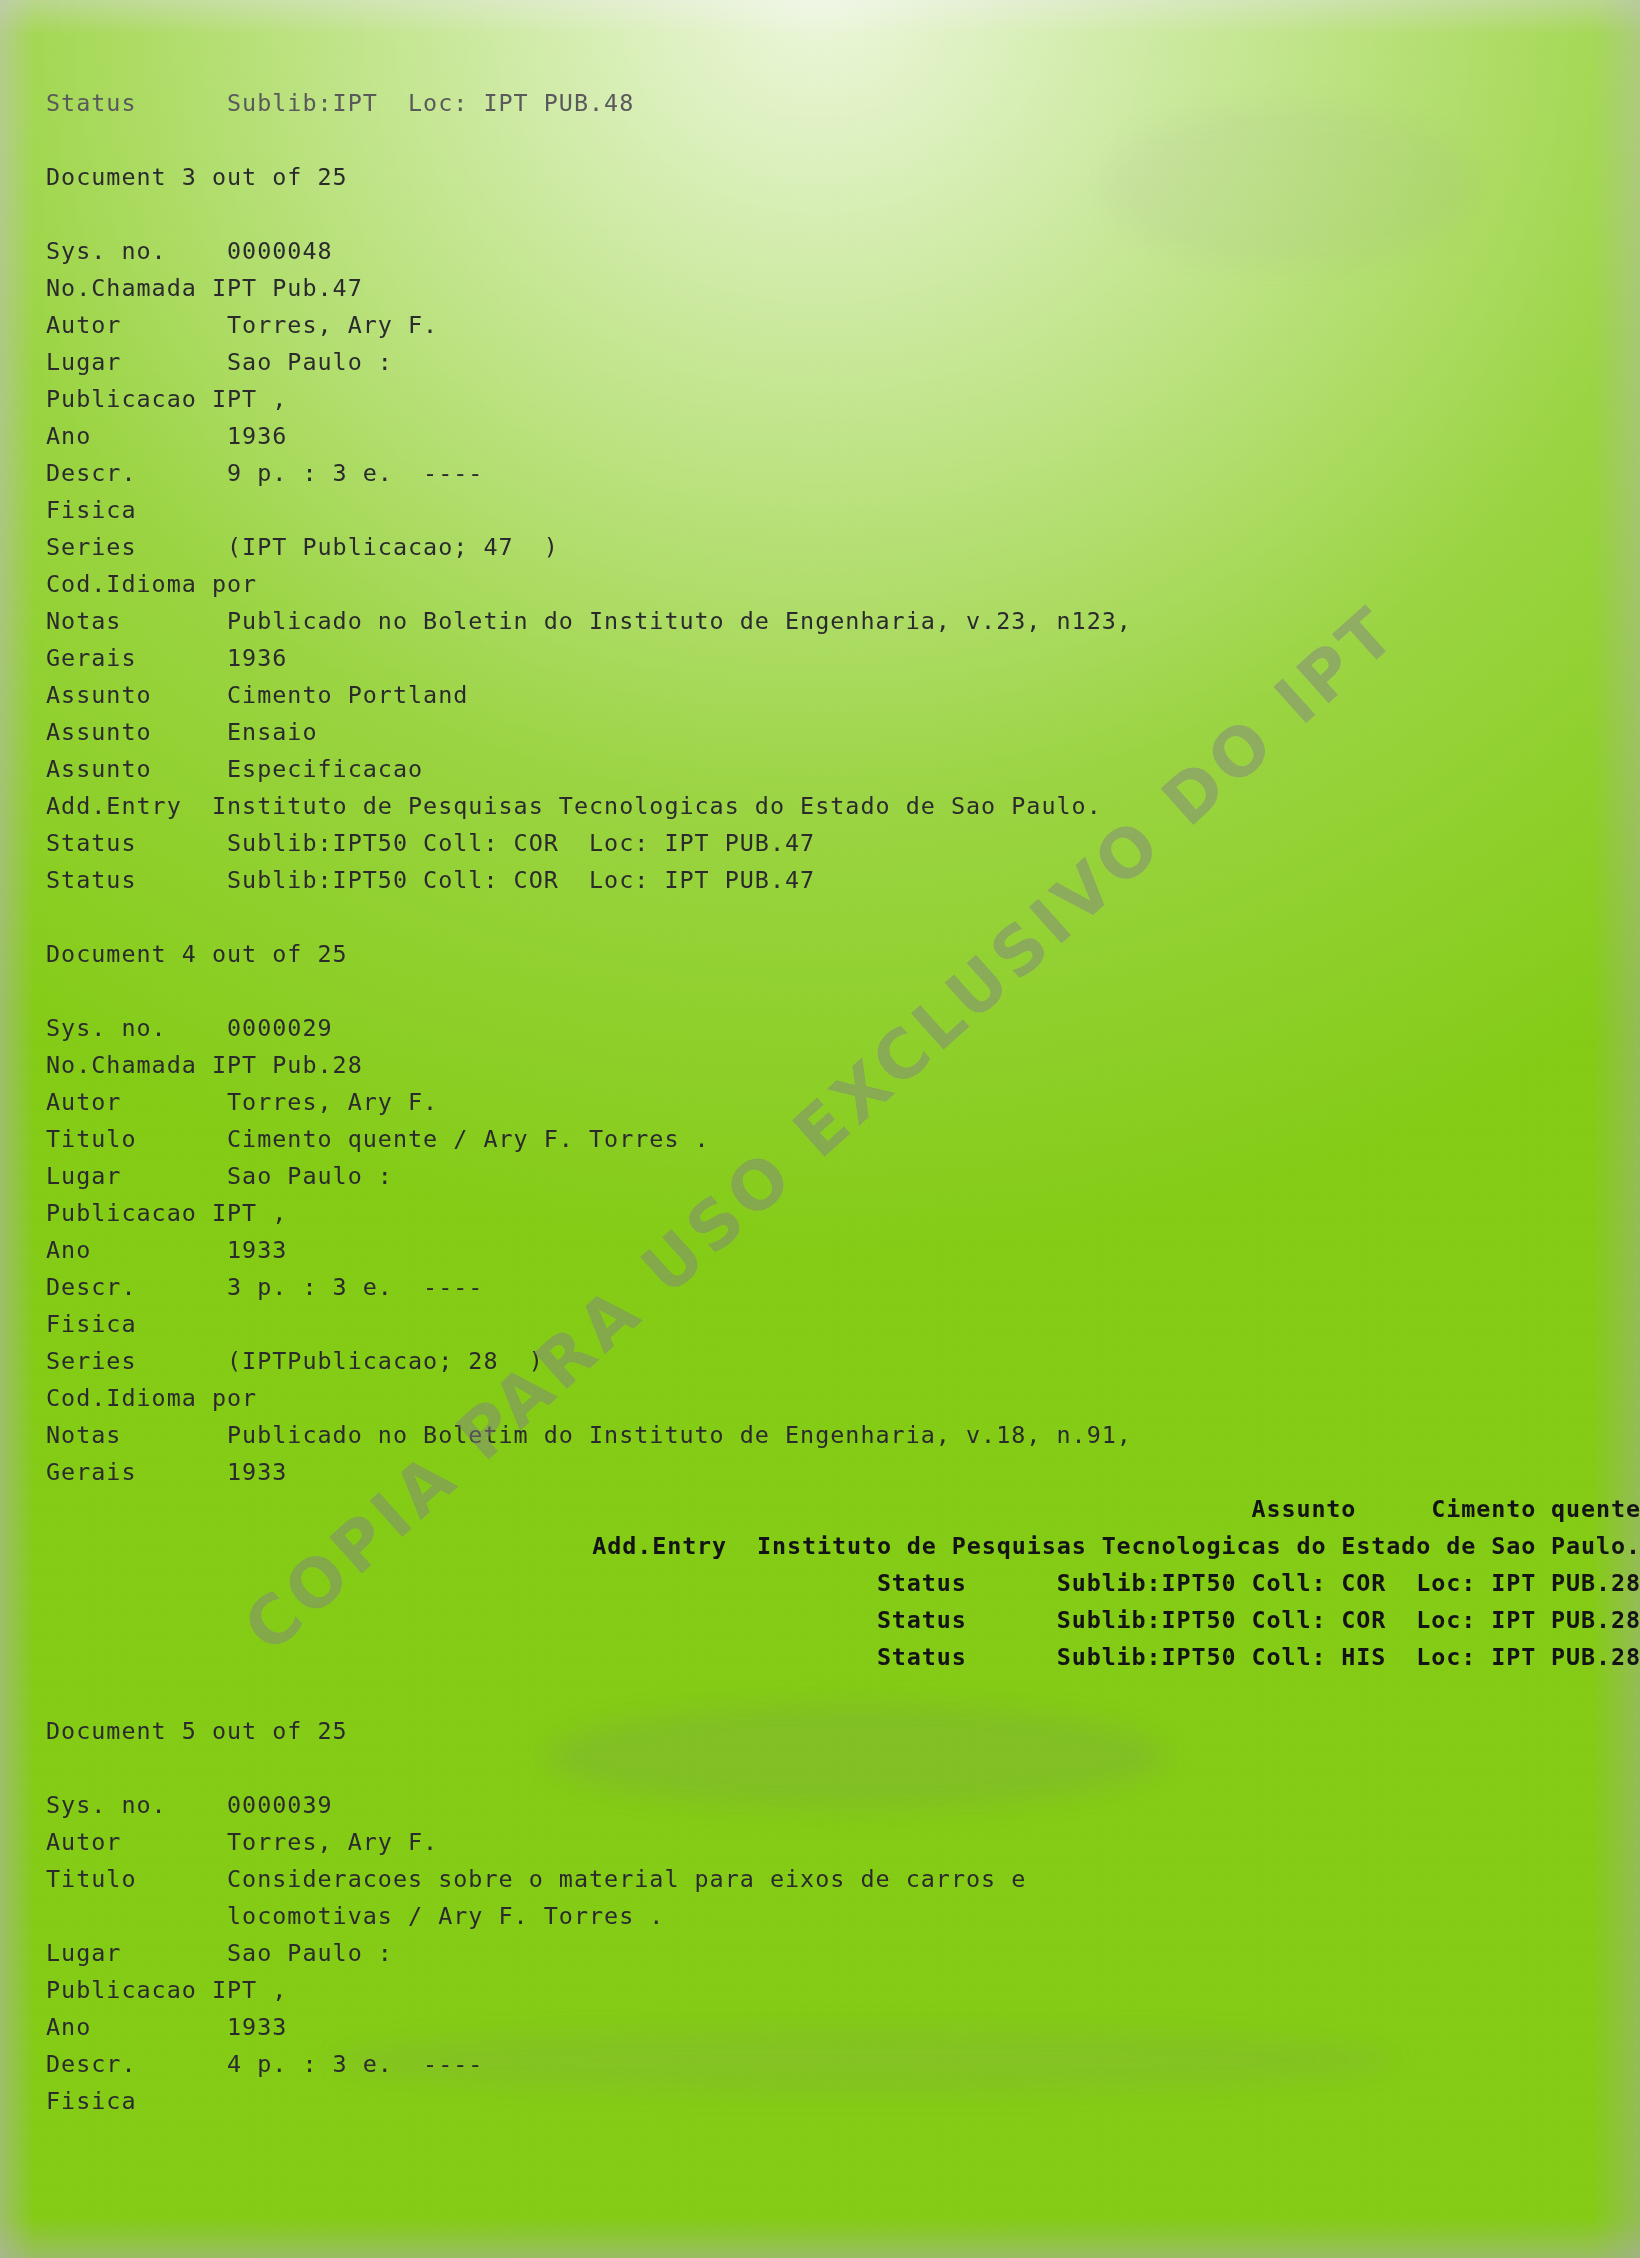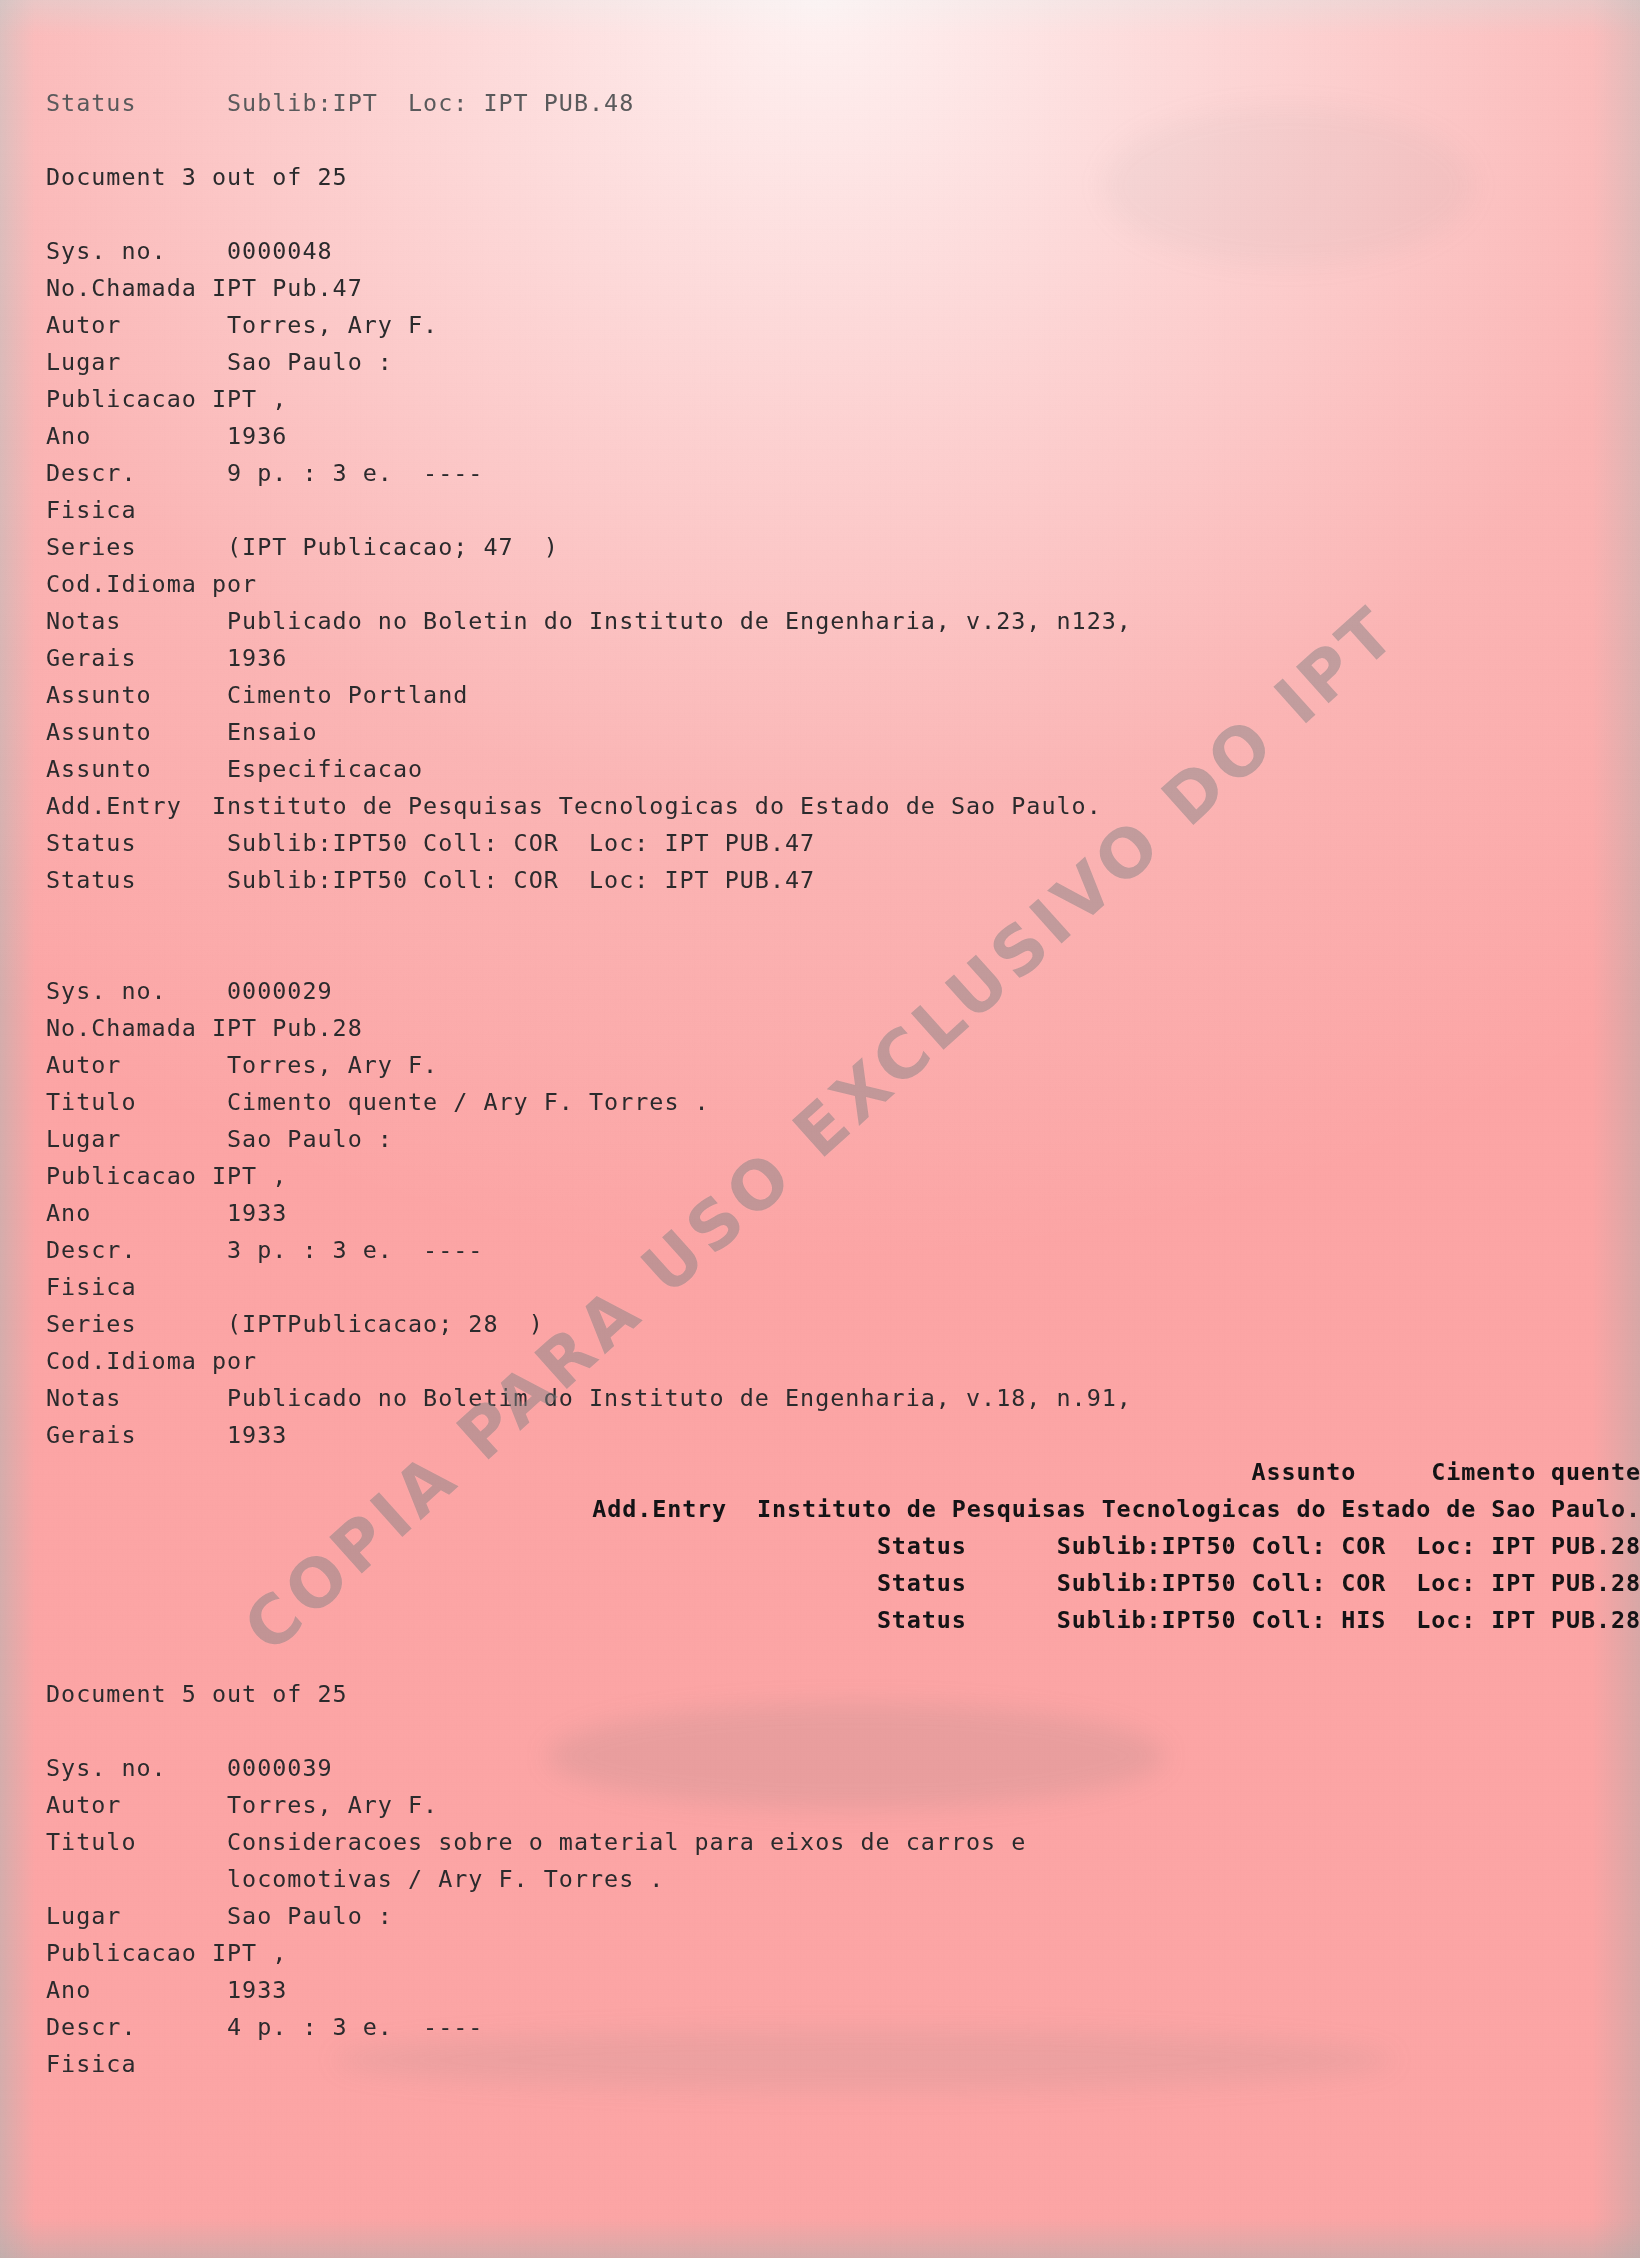--- a/index.html
+++ b/index.html
@@ -4,21 +4,21 @@
 <style>
   html, body {
     margin: 0;
     padding: 0;
     background: #8a8a8a;
   }
   .page {
     position: relative;
     width: 1641px;
     height: 2258px;
-    background: #fca5a5;
+    background: #84cc16;
     overflow: hidden;
     font-family: "DejaVu Sans Mono", "Liberation Mono", monospace;
   }
   
   .paper-shade {
     position: absolute;
     inset: 0;
     background:
       radial-gradient(120% 80% at 50% 0%, rgba(255,255,255,0.85) 0%, rgba(246,246,244,0.2) 45%, rgba(220,220,218,0.0) 70%),
       linear-gradient(90deg, rgba(180,180,178,0.55) 0px, rgba(240,240,238,0.0) 35px),
@@ -109,20 +109,21 @@
       <div class="line">Cod.Idioma por</div>
       <div class="line">Notas       Publicado no Boletin do Instituto de Engenharia, v.23, n123,</div>
       <div class="line">Gerais      1936</div>
       <div class="line">Assunto     Cimento Portland</div>
       <div class="line">Assunto     Ensaio</div>
       <div class="line">Assunto     Especificacao</div>
       <div class="line">Add.Entry  Instituto de Pesquisas Tecnologicas do Estado de Sao Paulo.</div>
       <div class="line">Status      Sublib:IPT50 Coll: COR  Loc: IPT PUB.47</div>
       <div class="line">Status      Sublib:IPT50 Coll: COR  Loc: IPT PUB.47</div>
       <div class="line blank"></div>
+      <div class="line">Document 4 out of 25</div>
       <div class="line blank"></div>
       <div class="line">Sys. no.    0000029</div>
       <div class="line">No.Chamada IPT Pub.28</div>
       <div class="line">Autor       Torres, Ary F.</div>
       <div class="line">Titulo      Cimento quente / Ary F. Torres .</div>
       <div class="line">Lugar       Sao Paulo :</div>
       <div class="line">Publicacao IPT ,</div>
       <div class="line">Ano         1933</div>
       <div class="line">Descr.      3 p. : 3 e.  ----</div>
       <div class="line">Fisica</div>

